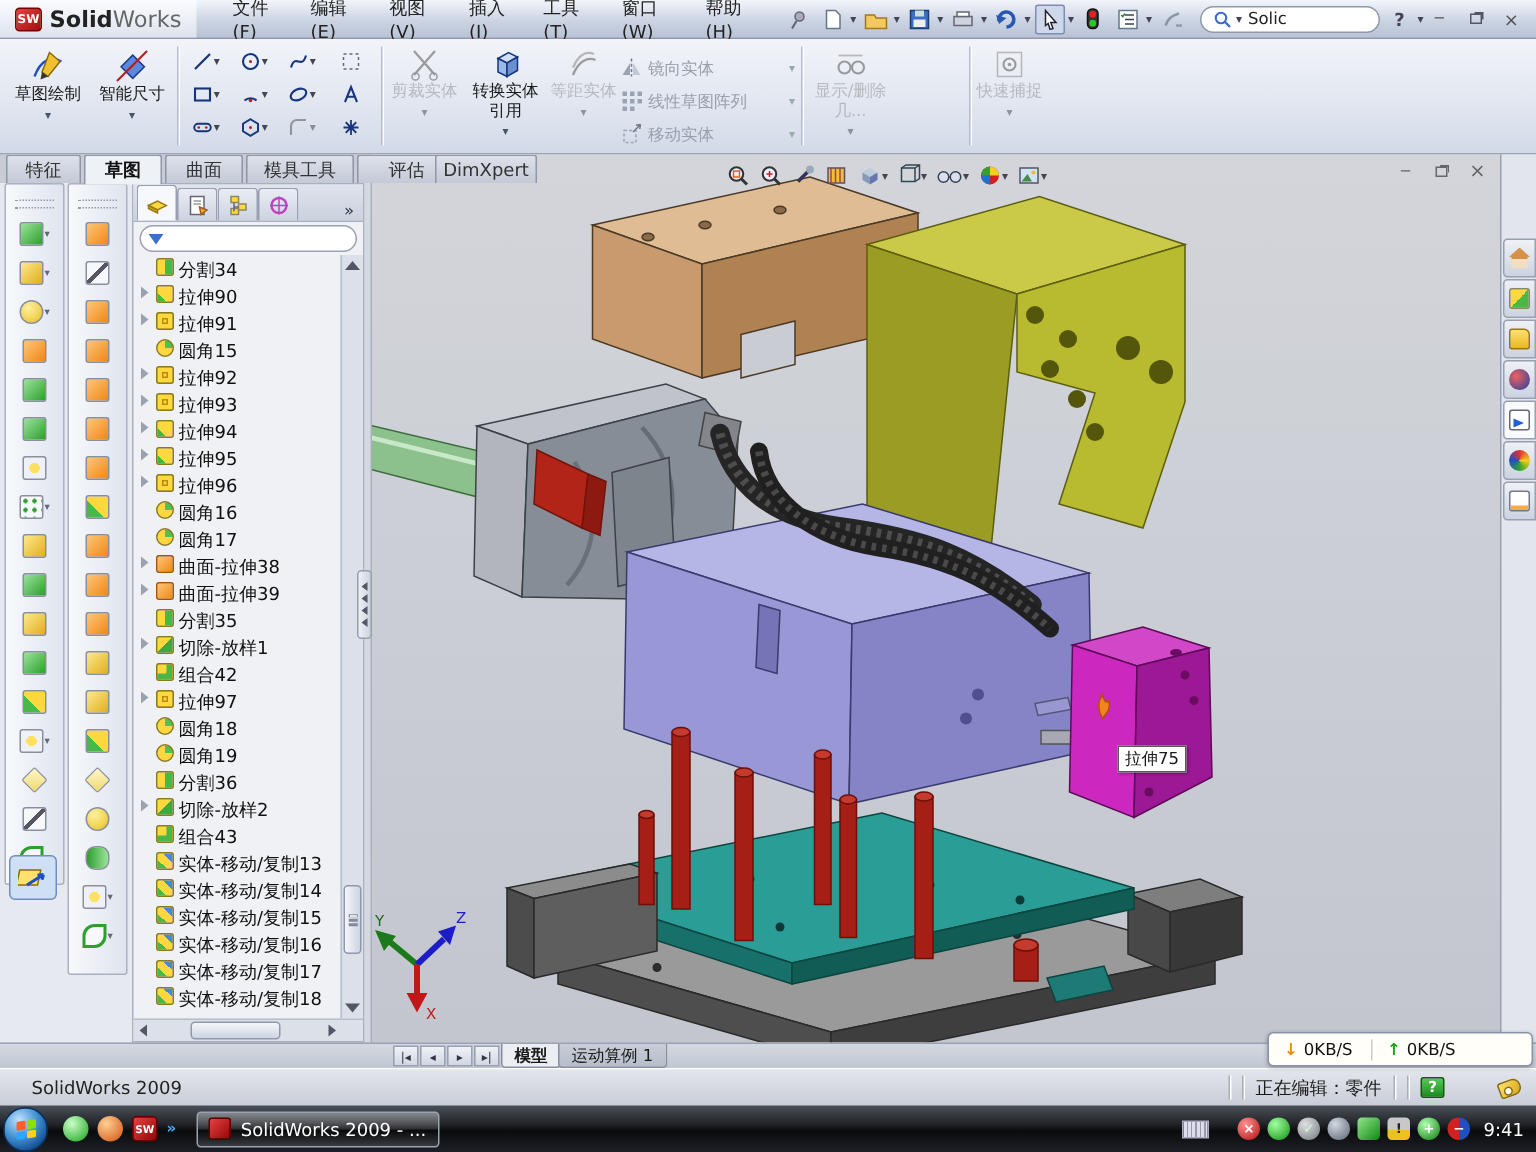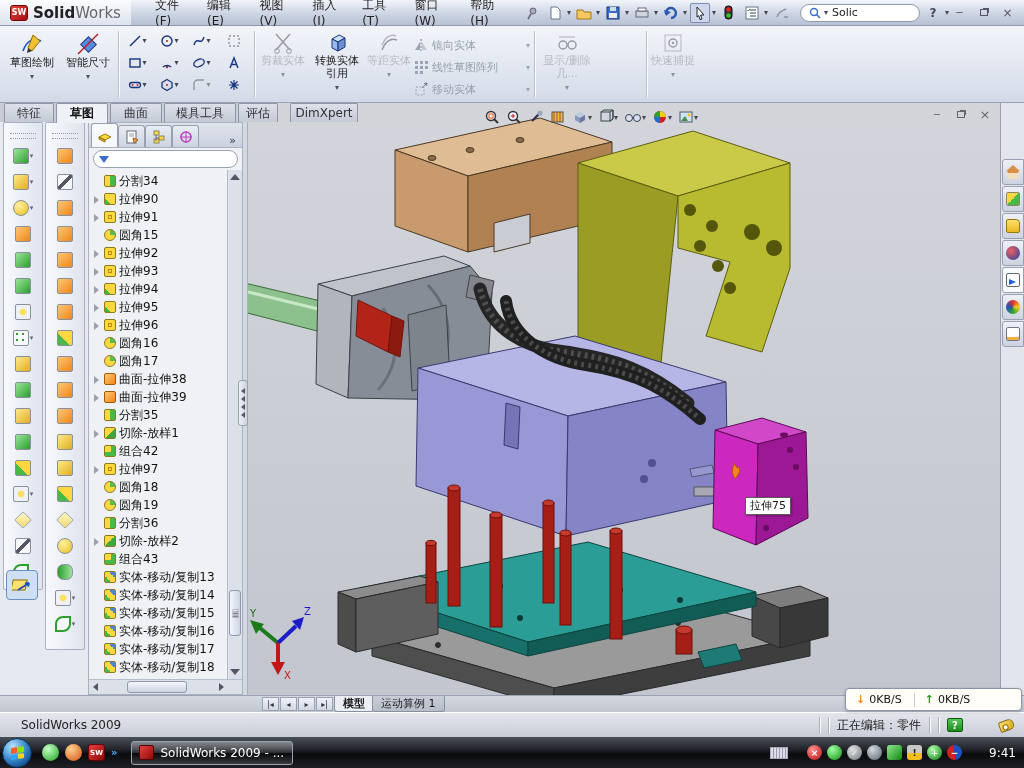--- a/index.html
+++ b/index.html
@@ -72,21 +72,21 @@
   .ptabs{height:25px;display:flex;align-items:flex-end;background:linear-gradient(#dfe3ec,#cbd1de);border-bottom:1px solid #a9b0c0;padding-left:2px}
   .ptab{width:27px;height:22px;border:1px solid #98a0b2;border-bottom:none;border-radius:3px 3px 0 0;background:linear-gradient(#e9edf4,#ccd3e0);display:flex;align-items:center;justify-content:center}
   .ptab.active{background:#f6f8fb;height:24px}
   .pmore{margin-left:auto;padding:0 6px;color:#334;font-size:11px}
   .filterrow{height:22px;padding:2px 4px}
   .filterbox{width:100%;height:18px;border:1px solid #9aa2b4;border-radius:9px;background:#fff;display:flex;align-items:center;padding:0 5px;gap:4px}
   .filterbox input{border:none;outline:none;flex:1;font-size:11px;min-width:0}
   .funnel{width:0;height:0;border-left:5px solid transparent;border-right:5px solid transparent;border-top:7px solid #3a6ec8}
   .treewrap{flex:1;position:relative;overflow:hidden}
   .treerows{position:absolute;left:0;top:2px;right:15px;bottom:0}
-  .trow{height:18px;display:flex;align-items:center;gap:3px;padding-left:3px;white-space:nowrap}
+  .trow{height:18px;display:flex;gap:3px;padding-left:3px;white-space:nowrap}
   .tw{width:9px;height:9px;flex:none;position:relative}
   .trow.exp .tw::before{content:"";position:absolute;left:2px;top:1px;border-left:5px solid #9aa2b0;border-top:4px solid transparent;border-bottom:4px solid transparent}
   .ti{width:12px;height:12px;border:1px solid #8a7a20;border-radius:2px;flex:none}
   .t-split{background:linear-gradient(90deg,#ffd840 50%,#48b848 50%)}
   .t-exta{background:linear-gradient(45deg,#40b840 28%,#ffd840 30%)}
   .t-extb{background:#ffd840;box-shadow:inset 0 0 0 3px #ffd840,inset 0 0 0 4px #b88a10}
   .t-fillet{border-radius:50%;background:conic-gradient(#50c050 0 90deg,#ffd840 90deg 360deg)}
   .t-surf{background:linear-gradient(135deg,#ffc678,#ef8716);border-color:#a05808}
   .t-cutloft{background:linear-gradient(135deg,#ffd840 50%,#40a840 50%)}
   .t-comb{background:#ffd840;box-shadow:inset -4px -4px 0 #48b848}
@@ -172,21 +172,21 @@
   .kbd{width:18px;height:12px;border:1px solid #aab;background:repeating-linear-gradient(90deg,#dde 0 2px,#99a 2px 3px);margin-right:14px}
   .tri{width:15px;height:15px;border-radius:50%;display:flex;align-items:center;justify-content:center;color:#fff;font-size:9px;font-weight:bold}
   .tr-redx{background:radial-gradient(circle at 35% 30%,#ff9090,#b01010)}
   .tr-green{background:radial-gradient(circle at 35% 30%,#a0ffa0,#109010)}
   .tr-gear{background:radial-gradient(circle at 35% 30%,#e0e0e0,#707880);color:#cfc}
   .tr-spk{background:radial-gradient(circle at 35% 30%,#d0d8e0,#5a6470)}
   .tr-gps{background:linear-gradient(135deg,#90e890,#108810);border-radius:3px}
   .tr-warn{background:linear-gradient(#c8c8c8 55%,#f0c020 55%);border-radius:3px;color:#222}
   .tr-plus{background:radial-gradient(circle at 35% 30%,#b0ffb0,#0c7a0c)}
   .tr-kav{background:conic-gradient(#2050c0 0 180deg,#d02020 180deg 360deg)}
-  .clock{color:#fff;font-size:12px;margin-left:22px}
+  .clock{color:#fff;font-size:12px;margin-left:4px}
 
   svg text{font-family:"DejaVu Sans","Liberation Sans",sans-serif}
 </style>
 </head>
 <body>
 
 <div class="abs titlebar">
   <div class="logo">
     <span class="logo-badge">SW</span>
     <span><span class="logo-t1">Solid</span><span class="logo-t2">Works</span></span>
@@ -483,21 +483,21 @@
       </div>
     <div class="rtab active" style="left:56px;width:52px">
         <span>草图</span>
       </div>
     <div class="rtab" style="left:110px;width:52px">
         <span>曲面</span>
       </div>
     <div class="rtab" style="left:164px;width:72px">
         <span>模具工具</span>
       </div>
-    <div class="rtab" style="left:238px;width:40px">
+    <div class="rtab" style="left:238px;width:66px">
         <span>评估</span>
       </div>
     <div class="rtab" style="left:290px;width:68px">
         <span>DimXpert</span>
       </div>
   </div>
 
   <div class="abs lefttools">
     <div class="lcol" style="left:3px;height:468px">
 

